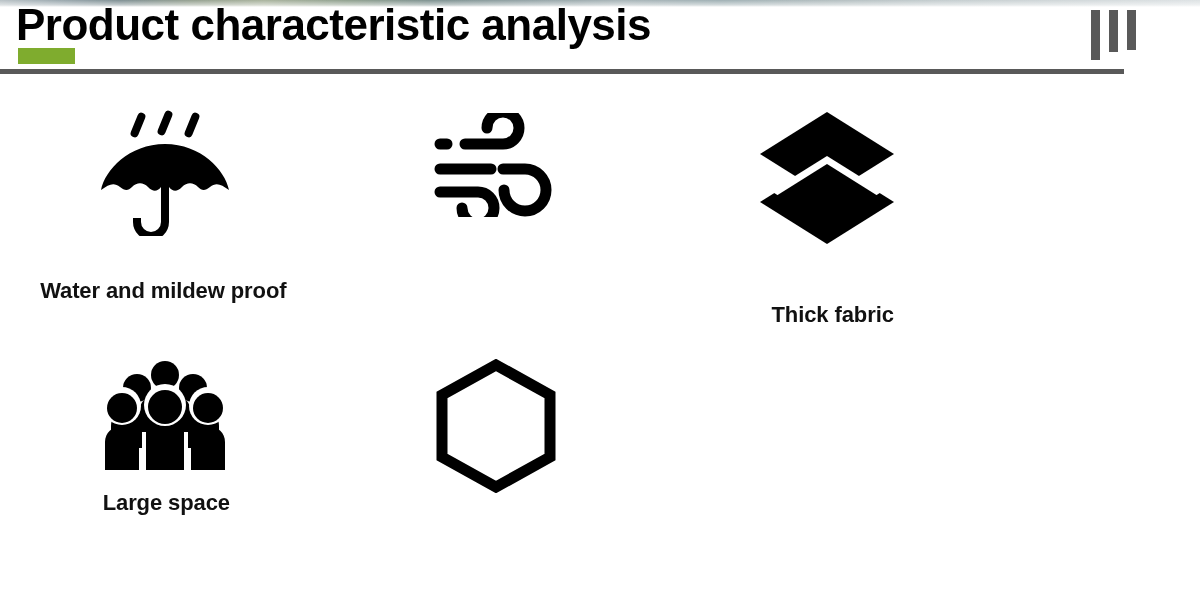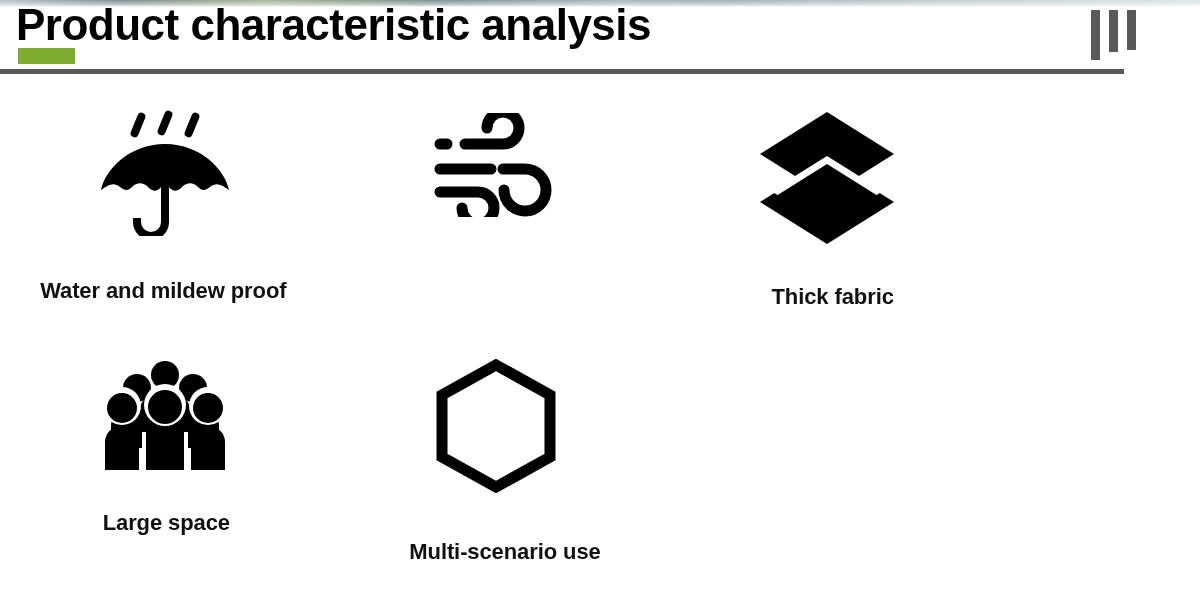--- a/index.html
+++ b/index.html
@@ -116,24 +116,24 @@
     text-align: center;
     letter-spacing: -0.1px;
   }
 
   
   .cell-water   { padding-top: 20px; }
   .cell-water   .feature-label { margin-top: 38px; margin-right: 4px; }
   .cell-wind    { padding-top: 27px; }
   .cell-wind    .feature-label { margin-top: 52px; margin-left: 16px; }
   .cell-fabric  { padding-top: 22px; }
-  .cell-fabric  .feature-label { margin-top: 32px; margin-left: 12px; }
+  .cell-fabric  .feature-label { margin-top: 50px; margin-left: 12px; }
 
   .cell-space   { padding-top: 14px; }
-  .cell-space   .feature-label { margin-top: 36px; margin-left: 2px; }
+  .cell-space   .feature-label { margin-top: 16px; margin-left: 2px; }
   .cell-multi   { padding-top: 13px; }
   .cell-multi   .feature-label { margin-top: 42px; margin-left: 18px; }
   .cell-tools   { padding-top: 18px; }
   .cell-tools   .feature-label { margin-top: 38px; margin-left: 14px; }
 </style>
 </head>
 <body>
 
 <div id="photo-strip"></div>
 
@@ -262,17 +262,16 @@
     </span>
     <span class="feature-label">Large space</span>
   </div>
 
   <div class="feature-cell cell-multi">
     <span class="feature-icon">
       <svg width="124" height="134" viewBox="0 0 124 134" aria-hidden="true">
         <polygon points="62,6 116,36 116,98 62,128 8,98 8,36" fill="none" stroke="#000000" stroke-width="11" stroke-linejoin="miter"></polygon>
       </svg>
     </span>
-    <span class="feature-label">Multi-scenario use</span>
   </div>
 
 
 </div>
 
 </body></html>

